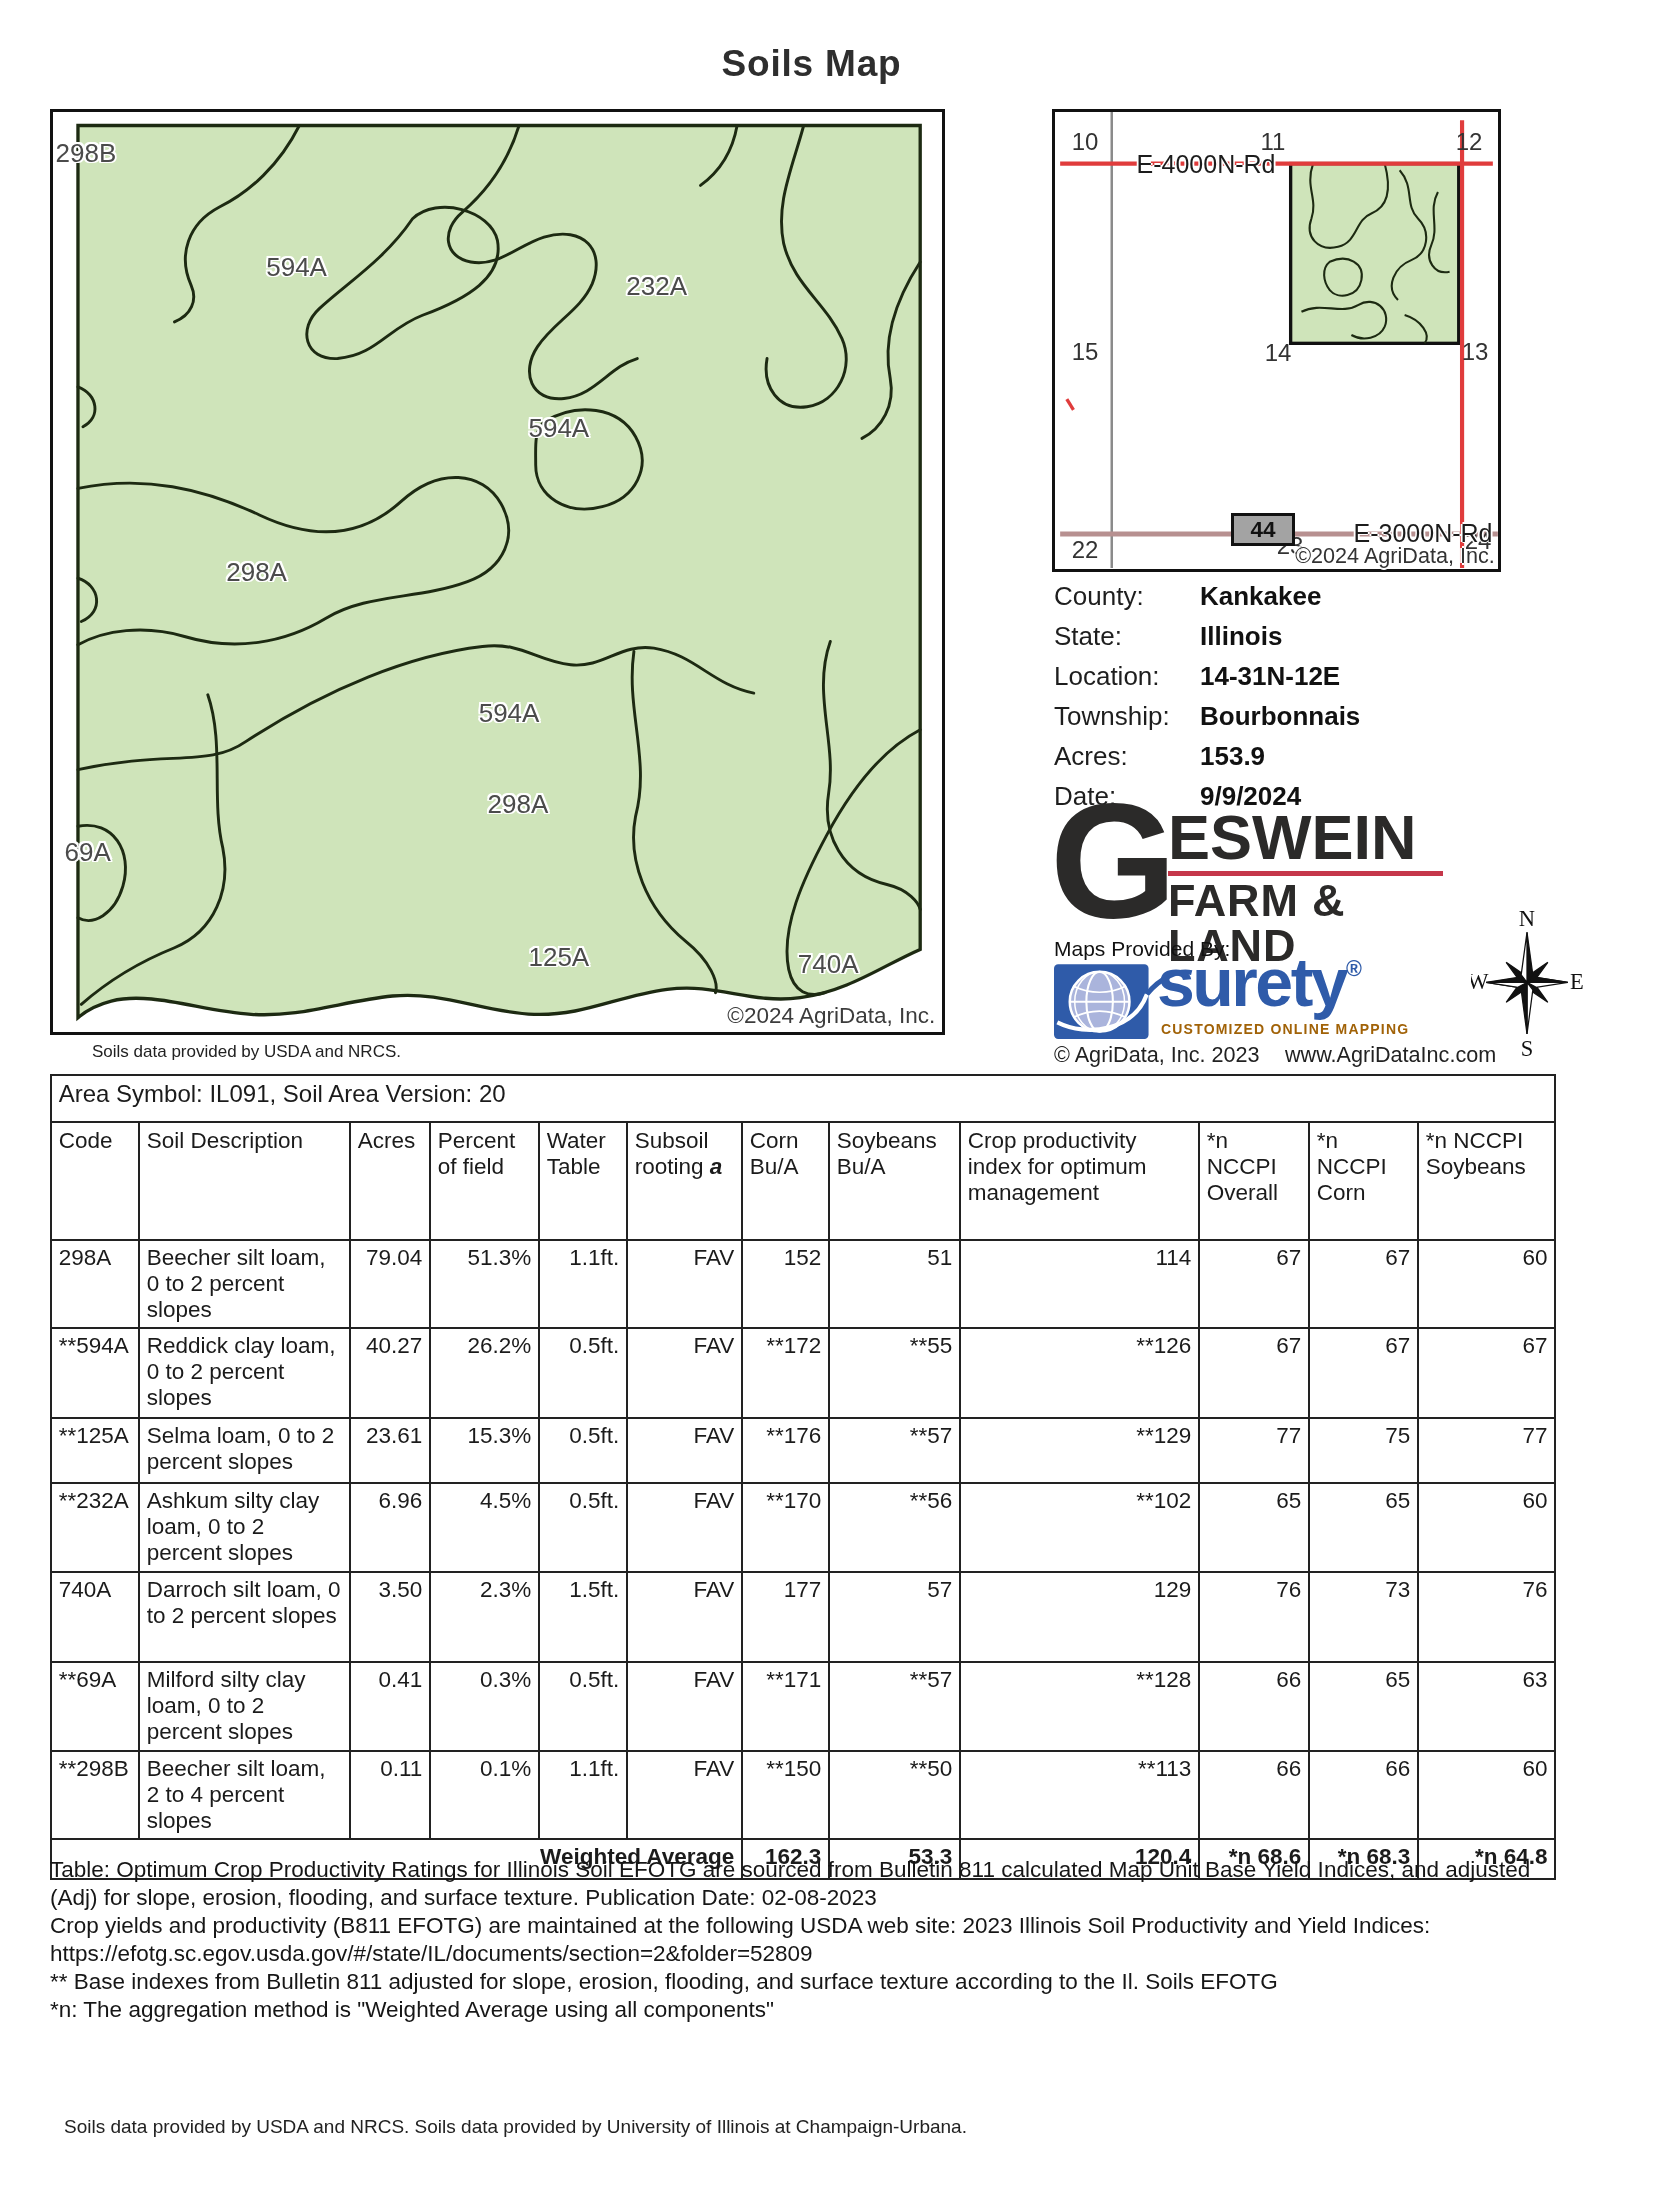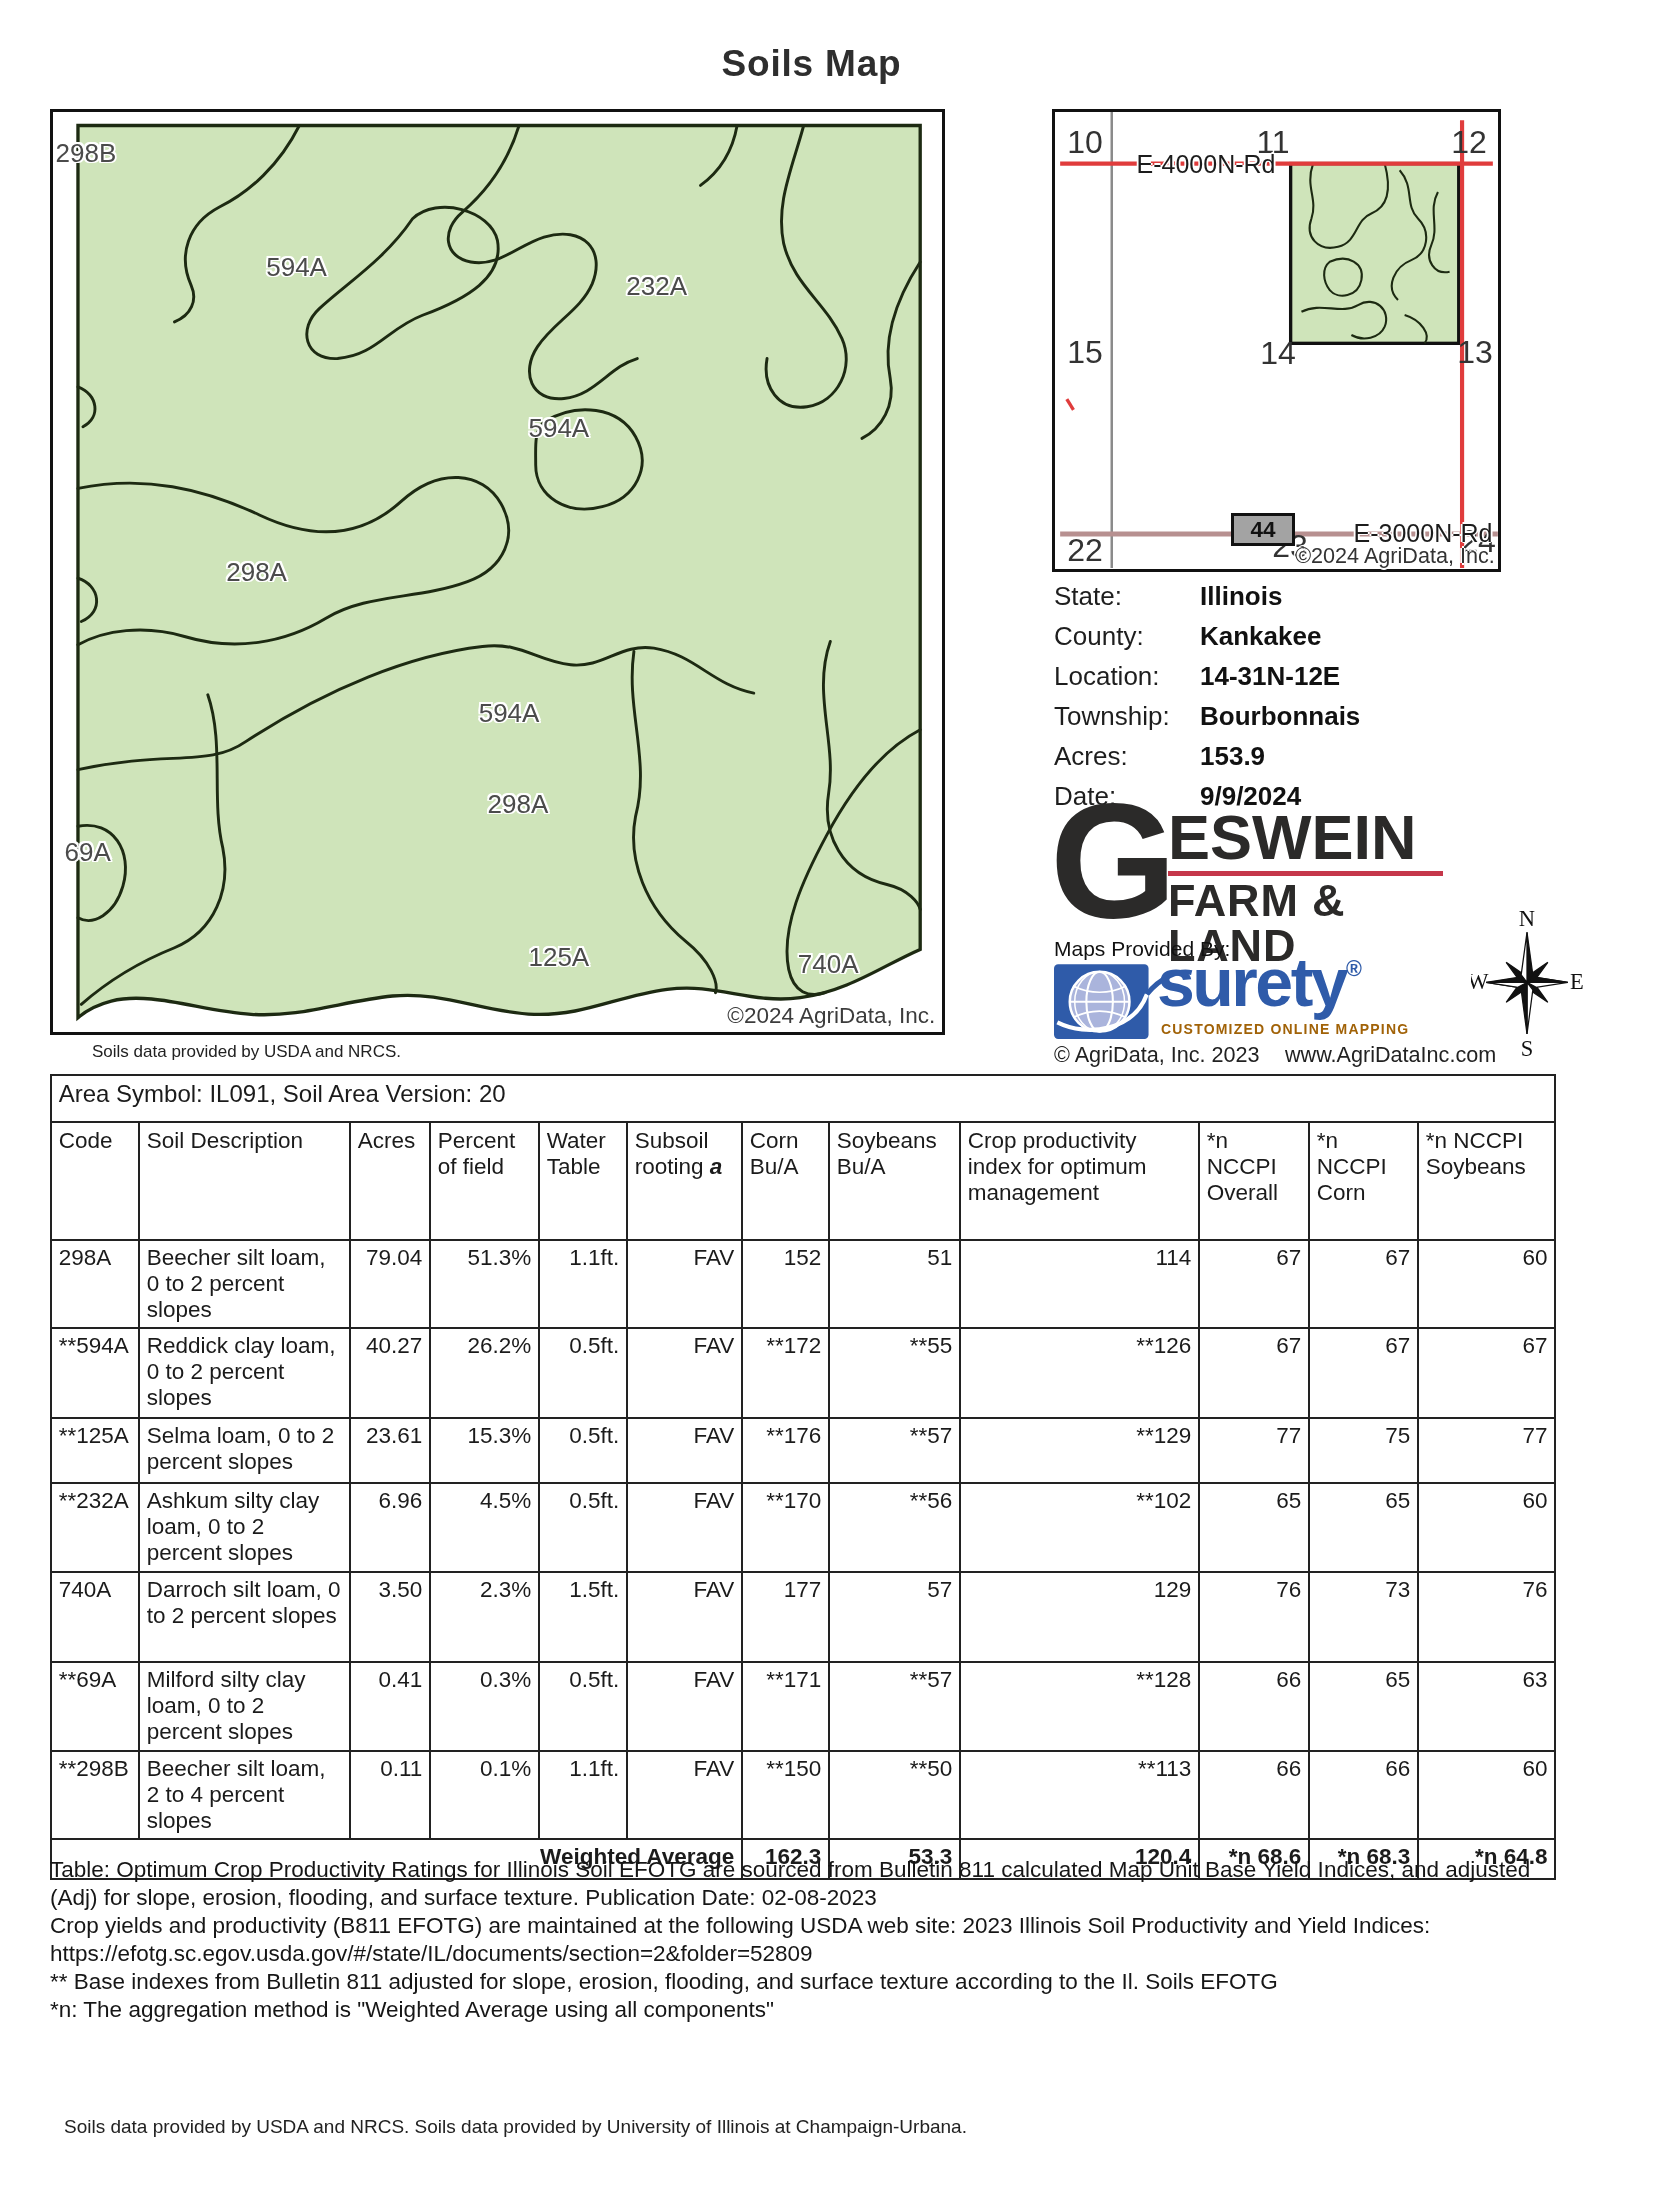--- a/index.html
+++ b/index.html
@@ -19,21 +19,21 @@
              text-shadow:-1.7px 0 #fff,1.7px 0 #fff,0 -1.7px #fff,0 1.7px #fff,
                          -1.7px -1.7px #fff,1.7px 1.7px #fff,-1.7px 1.7px #fff,1.7px -1.7px #fff;}
   .map-copyright{position:absolute;right:6.7px;bottom:3.3px;font-size:22.5px;color:#3c3c3c;
              text-shadow:-1.7px 0 #fff,1.7px 0 #fff,0 -1.7px #fff,0 1.7px #fff;}
   .map-caption{position:absolute;left:64px;top:1042px;font-size:17px;color:#222;margin-left:28px;}
 
   
   .locator{position:absolute;left:1052px;top:109px;width:449px;height:463px;
            border:3.3px solid #111;box-sizing:border-box;background:#fff;}
   .locator svg{position:absolute;left:0;top:0;}
-  .loc-num{position:absolute;font-size:32px;color:#333;transform:translate(-50%,-50%);}
+  .loc-num{position:absolute;font-size:24px;color:#333;transform:translate(-50%,-50%);}
   .loc-road-label{position:absolute;transform:translate(-50%,-50%);font-size:25px;color:#1c1c1c;
         white-space:nowrap;
         text-shadow:-1.7px 0 #fff,1.7px 0 #fff,0 -1.7px #fff,0 1.7px #fff;}
   .loc-badge{position:absolute;left:176px;top:401px;width:64px;height:33px;background:#a3a3a3;
         border:3.3px solid #111;box-sizing:border-box;text-align:center;
         font-size:22.5px;font-weight:bold;line-height:28px;color:#111;}
   .loc-copyright{position:absolute;right:3.3px;bottom:0px;font-size:21.6px;color:#333;
         text-shadow:-1.7px 0 #fff,1.7px 0 #fff,0 -1.7px #fff,0 1.7px #fff;}
 
   
@@ -165,22 +165,22 @@
         <div class="loc-num" style="left: 235px; top: 434px;">23</div>
         <div class="loc-num" style="left: 423px; top: 429px;">24</div>
       </div>
     <div class="loc-road-label" style="left:151px;top:52px;">E-4000N-Rd</div>
     <div class="loc-road-label" style="left:368px;top:421px;">E-3000N-Rd</div>
     <div class="loc-badge">44</div>
     <div class="loc-copyright">©2024 AgriData, Inc.</div>
   </div>
 
   <div class="info-block">
+      <div class="info-row"><span class="info-label">County:</span><span class="info-value">Kankakee</span></div>
       <div class="info-row"><span class="info-label">State:</span><span class="info-value">Illinois</span></div>
-      <div class="info-row"><span class="info-label">County:</span><span class="info-value">Kankakee</span></div>
       <div class="info-row"><span class="info-label">Location:</span><span class="info-value">14-31N-12E</span></div>
       <div class="info-row"><span class="info-label">Township:</span><span class="info-value">Bourbonnais</span></div>
       <div class="info-row"><span class="info-label">Acres:</span><span class="info-value">153.9</span></div>
       <div class="info-row"><span class="info-label">Date:</span><span class="info-value">9/9/2024</span></div>
     </div>
 
   <div class="geswein">
     <div class="geswein-g">G</div>
     <div class="geswein-right">
       <div class="geswein-name">ESWEIN</div>

